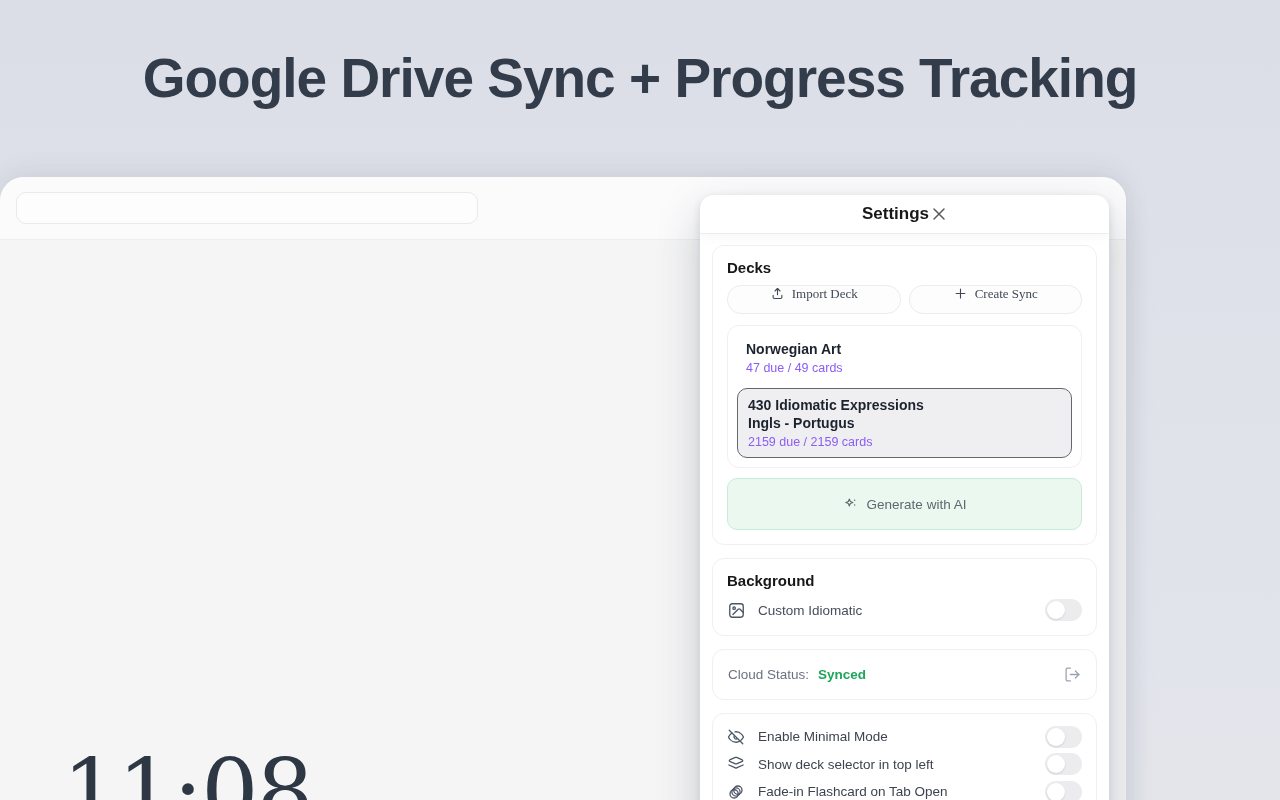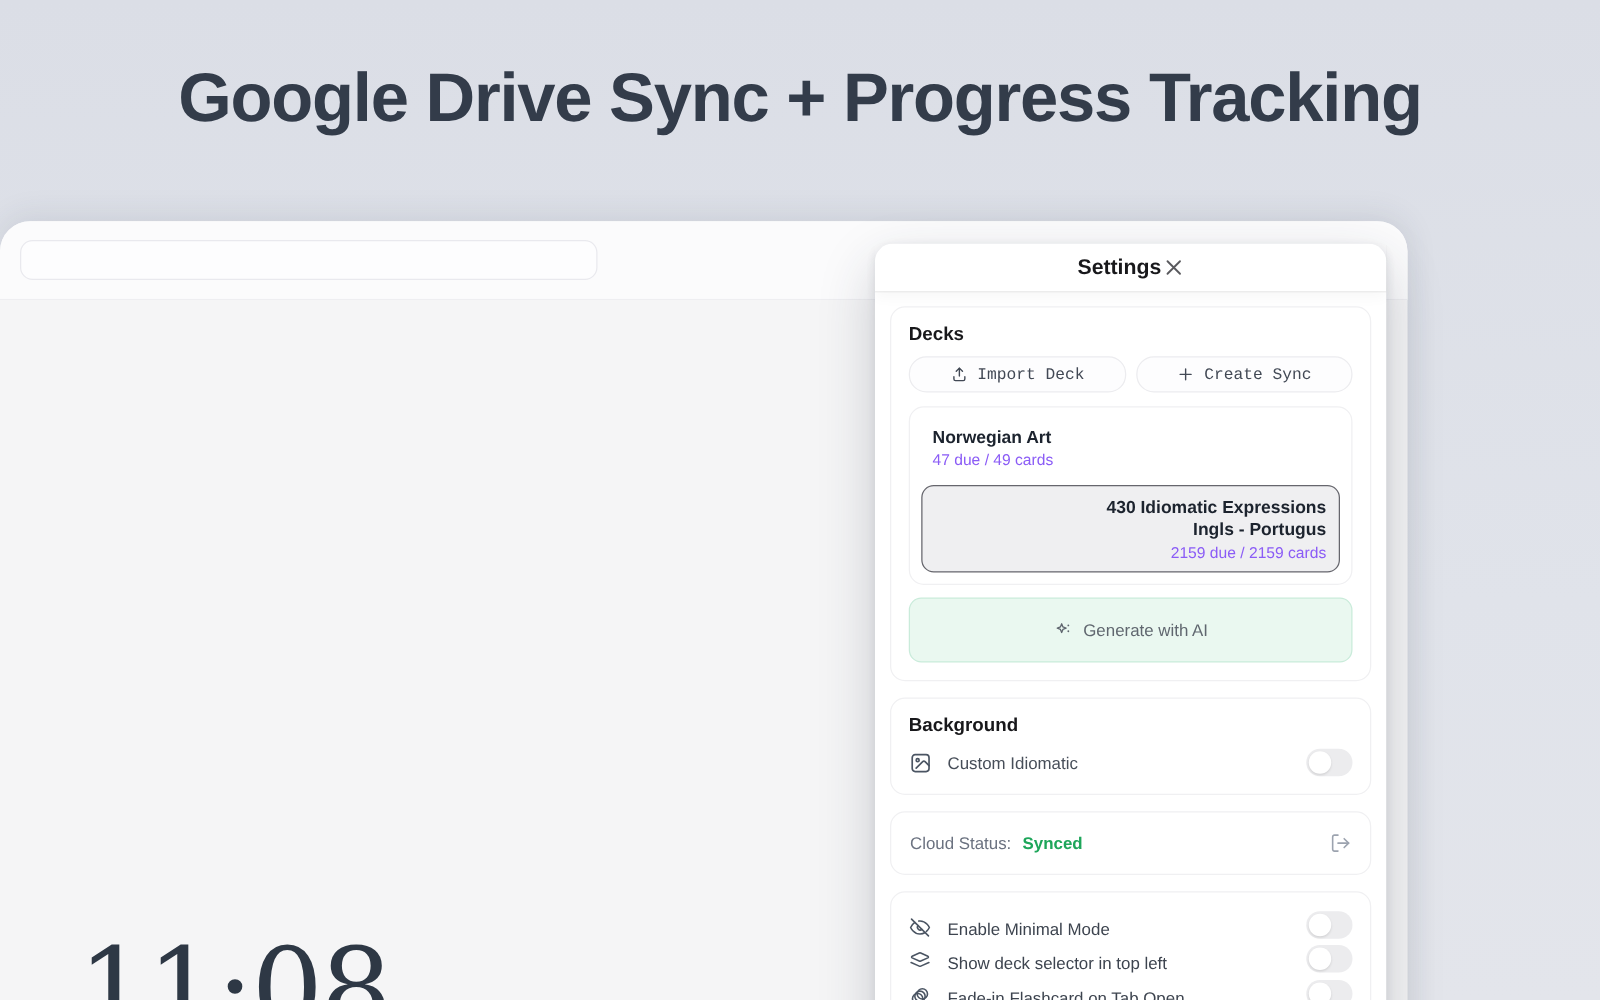--- a/index.html
+++ b/index.html
@@ -59,31 +59,31 @@
   .panel-body { padding:12px 12px 14px 12px; display:flex; flex-direction:column; gap:13px; }
   .card {
     border:1px solid #f0f0f2; border-radius:12px; background:#fff;
   }
   .card-pad { padding:13px 14px 14px 14px; }
   .sec-heading { font-size:15px; font-weight:bold; color:#18181b; }
   
   .btnrow { display:flex; gap:8px; margin-top:9px; }
   .pill-btn {
     flex:1; height:29px; border:1px solid #ececef; border-radius:14px;
-    background:#fdfdfe; display:flex; align-items:center; justify-content:center;
+    background:#fdfdfe; display:flex; align-items:flex-start; justify-content:center;
     gap:7px; font-size:13px; color:#424955; cursor:pointer;
-    font-family:Liberation Mono, monospace;
+    font-family:Liberation Serif, serif;
   }
   .decklist {
     margin-top:11px; border:1px solid #f0f0f2; border-radius:12px; padding:9px;
   }
   .deck-item { padding:5px 9px 7px 9px; cursor:pointer; }
   .deck-item.selected {
     background:#efeff1; border:1.5px solid #66666d; border-radius:10px;
-    padding:7px 10px 8px 10px; margin-top:6px;text-align:right;
+    padding:7px 10px 8px 10px; margin-top:6px;
   }
   .deck-name { font-size:14px; font-weight:bold; color:#1c232e; line-height:18px; }
   .deck-sub { font-size:12.5px; color:#8b5cf6; margin-top:3px; }
   .generate-btn {
     margin-top:10px; width:100%; height:52px; border-radius:10px;
     background:#eaf8f0; border:1px solid #c9ebda;
     display:flex; align-items:center; justify-content:center; gap:8px;
     font-size:13.5px; color:#60676f; cursor:pointer; font-family:inherit;
   }
   
@@ -92,21 +92,21 @@
   }
   .setting-row .row-label { font-size:13.5px; color:#474e59; flex:1; }
   
   .cloud-row {
     display:flex; align-items:center; padding:16px 15px; gap:6px;
   }
   .cloud-label { font-size:13.5px; color:#6b7280; }
   .cloud-status { font-size:13.5px; font-weight:bold; color:#1ea65a; margin-left:3px; flex:1; }
   
   .toggles-card { padding:9px 14px 10px 14px; display:flex; flex-direction:column; }
-  .toggle-row { display:flex; align-items:flex-end; gap:13px; height:27.5px; }
+  .toggle-row { display:flex; align-items:center; gap:13px; height:27.5px; }
   .toggle-row .row-label { font-size:13.5px; color:#3d444f; flex:1; }
   
   .toggle {
     width:37px; height:22px; border-radius:11px; background:#ececee;
     position:relative; cursor:pointer; flex:none;
   }
   .toggle .knob {
     position:absolute; top:2px; left:2px; width:18px; height:18px;
     border-radius:50%; background:#ffffff;
     box-shadow:0 1px 2px rgba(0,0,0,.12);

